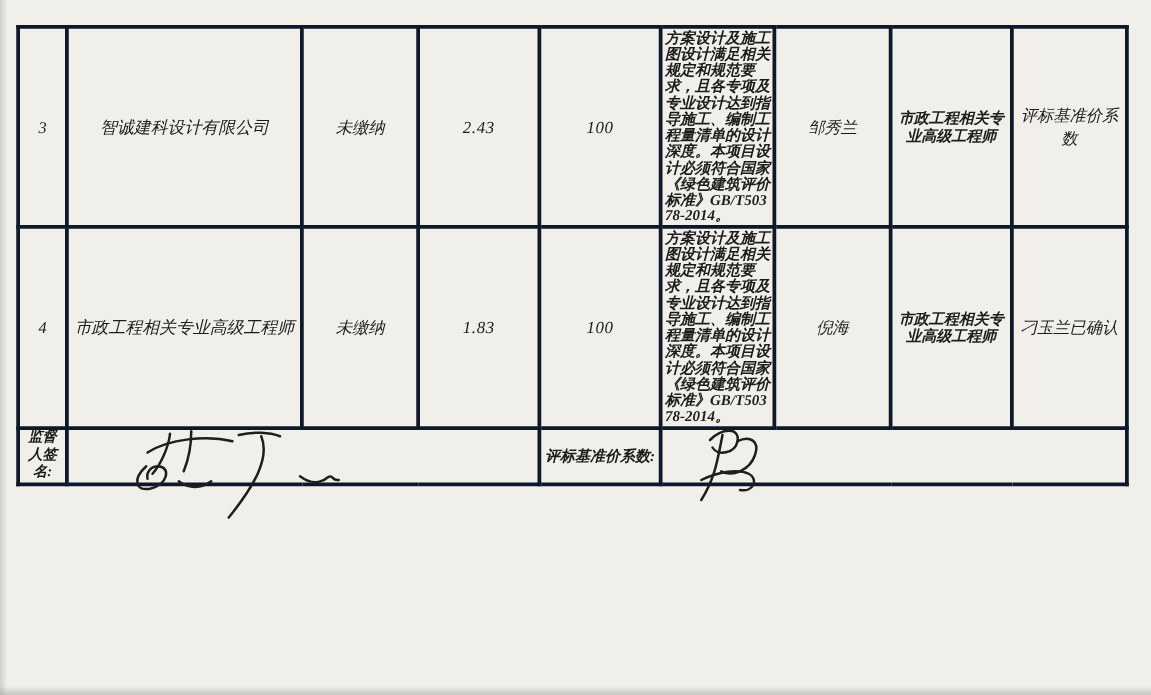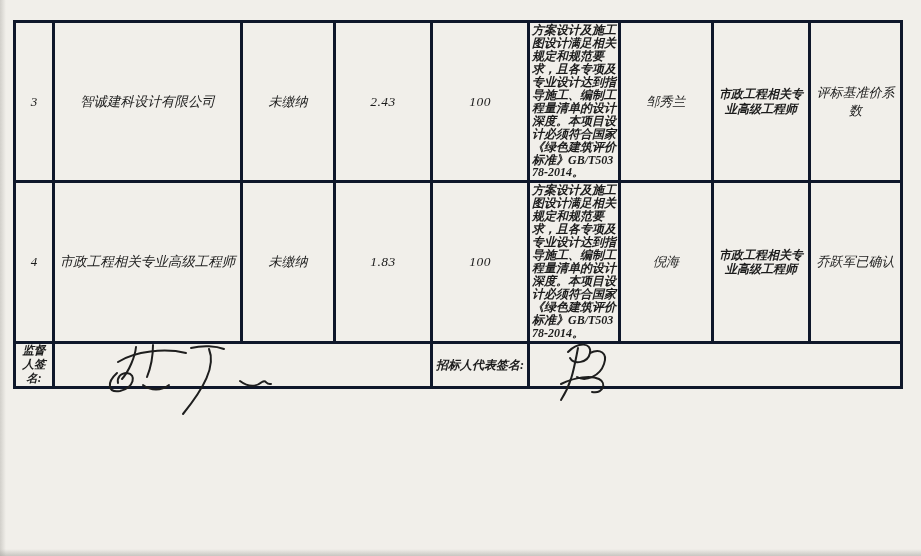--- a/index.html
+++ b/index.html
@@ -85,40 +85,40 @@
 
     <tr class="data-row" style="height:148px;">
       <td>4</td>
       <td class="name-cell">市政工程相关专业高级工程师</td>
       <td>未缴纳</td>
       <td class="num">1.83</td>
       <td class="num">100</td>
       <td class="crit">方案设计及施工图设计满足相关规定和规范要求，且各专项及专业设计达到指导施工、编制工程量清单的设计深度。本项目设计必须符合国家《绿色建筑评价标准》GB/T50378-2014。</td>
       <td>倪海</td>
       <td class="small-label">市政工程相关专业高级工程师</td>
-      <td>乔跃军已确认</td>
+      <td>刁玉兰已确认</td>
     </tr>
 
 
 
     <tr class="sign-row">
       <td class="vlabel">监督人签名:</td>
       <td class="sig-cell" colspan="3">
         <svg class="sig-svg" style="left:35px;top:-6px;" width="200" height="80" viewBox="0 0 200 80" fill="none" stroke="#1e1e1e" stroke-width="2" stroke-linecap="round">
           <path d="M28,24 C45,13 75,10 96,15"></path>
           <path d="M46,9 C45,19 39,33 32,41"></path>
           <path d="M63,7 C63,17 61,29 57,39"></path>
           <path d="M27,35 C16,45 18,55 30,53 C44,50 47,36 37,35 C30,35 27,40 28,45"></path>
           <path d="M53,47 C61,53 71,53 79,47"></path>
           <path d="M101,10 C113,7 126,8 134,11"></path>
           <path d="M119,11 C126,28 114,50 93,76"></path>
           <path d="M150,43 C158,49 166,49 172,44 C177,41 175,47 181,46"></path>
         </svg>
       </td>
-      <td class="small-label">招标人代表签名:</td>
+      <td class="small-label">评标基准价系数:</td>
       <td class="sig-cell" colspan="4">
         <svg class="sig-svg" style="left:16px;top:-6px;" width="100" height="78" viewBox="0 0 100 78" fill="none" stroke="#1e1e1e" stroke-width="2" stroke-linecap="round">
           <path d="M22,14 C32,4 46,4 44,15 C42,25 28,27 24,20"></path>
           <path d="M44,15 C54,10 62,15 58,26 C54,38 40,44 31,39"></path>
           <path d="M32,10 C28,30 26,45 15,62"></path>
           <path d="M15,46 C29,39 45,37 53,41 C61,45 57,56 46,54"></path>
         </svg>
       </td>
     </tr>
   </tbody>

